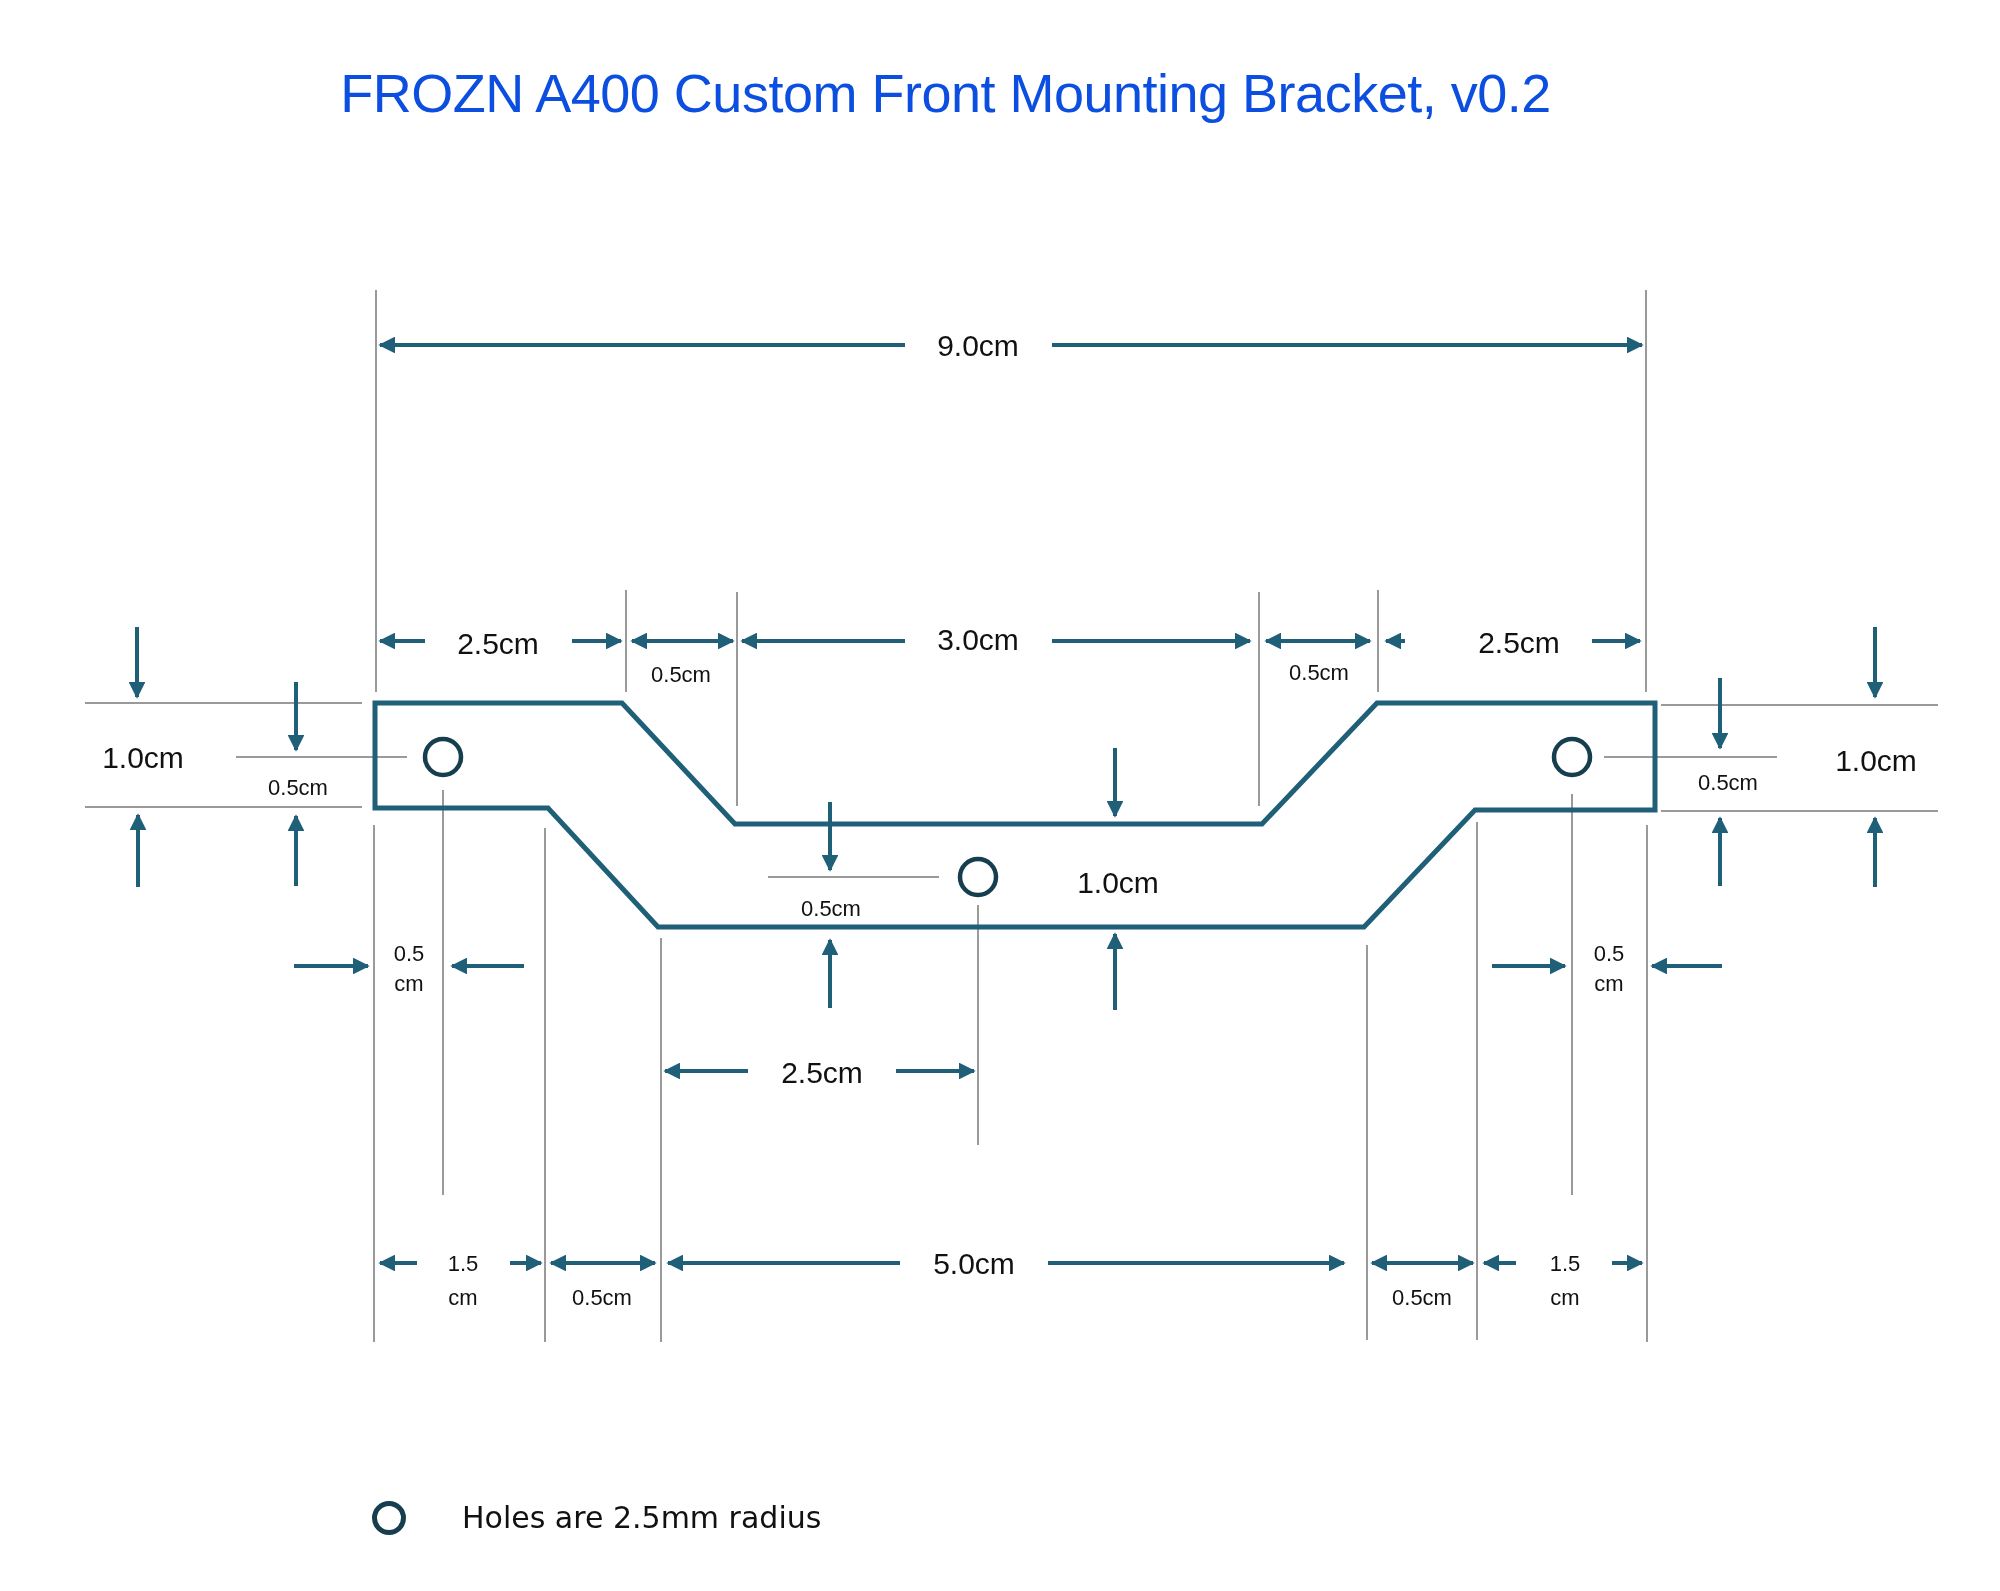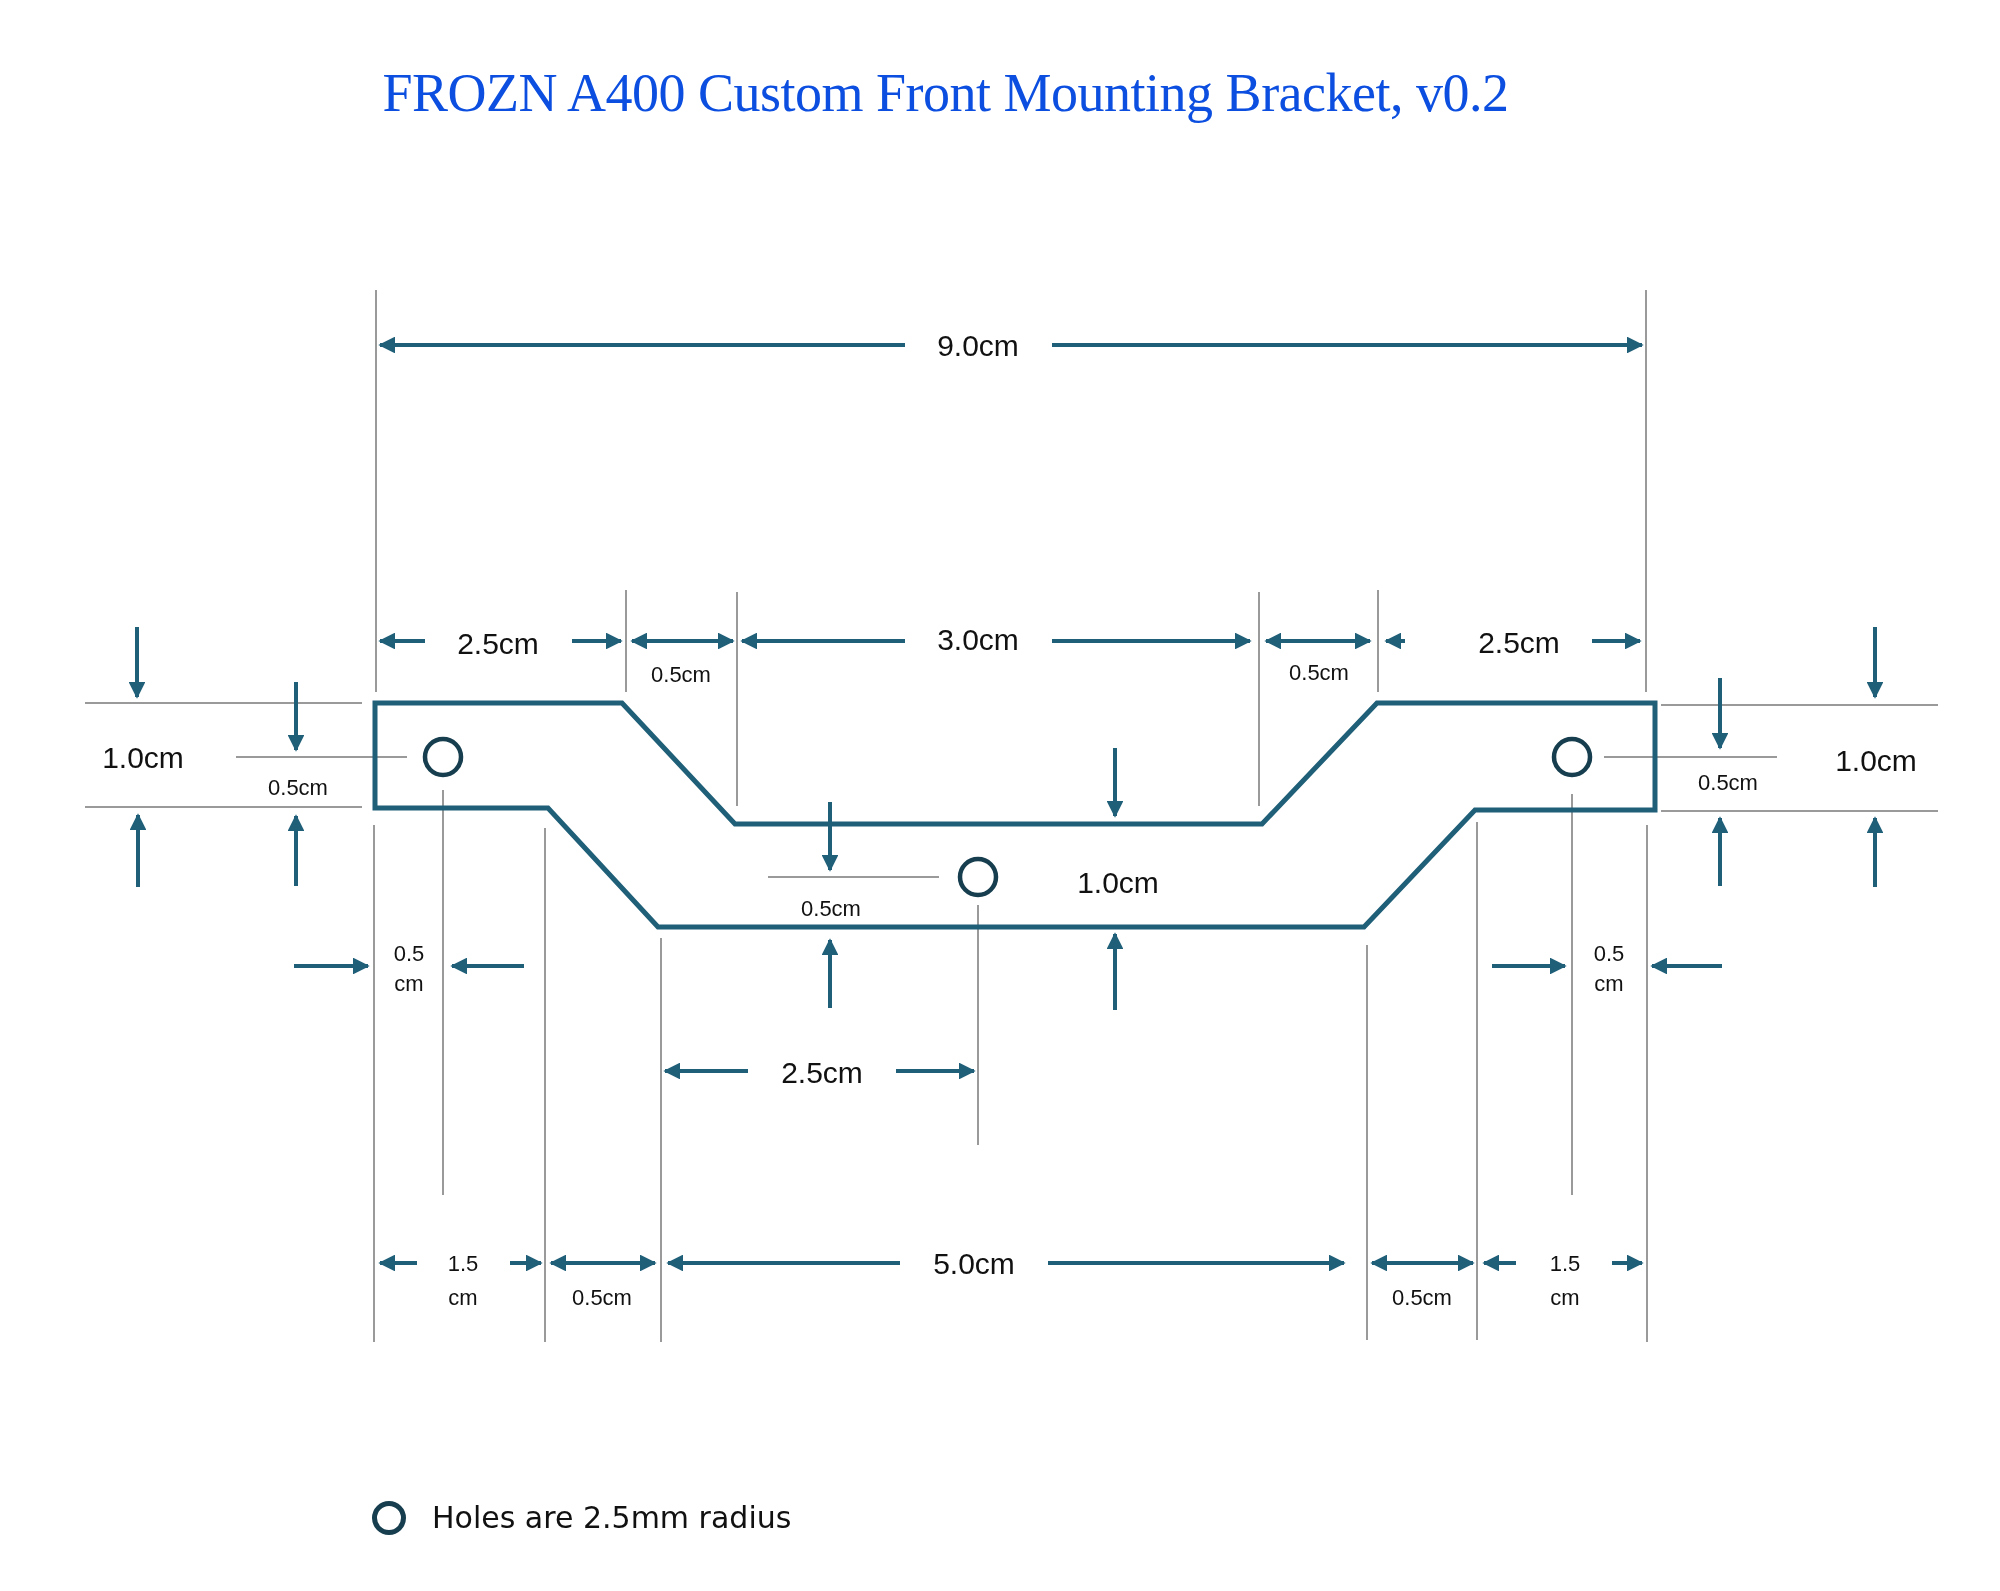--- a/index.html
+++ b/index.html
@@ -1,22 +1,22 @@
 <!DOCTYPE html>
 <html><head>
 <meta charset="utf-8">
 <style>
   html,body{margin:0;padding:0;background:#ffffff;}
   body{width:2000px;height:1591px;position:relative;overflow:hidden;font-family:"Liberation Sans",sans-serif;}
-  #title{position:absolute;left:0;top:62px;width:1891px;text-align:center;font-size:54px;color:#0c4fe0;font-family:Liberation Serif, serif;letter-spacing:-0.5px;}
+  #title{position:absolute;left:0;top:62px;width:1891px;text-align:center;font-size:54px;color:#0c4fe0;font-family:Liberation Sans, sans-serif;letter-spacing:-0.5px;}
   svg{position:absolute;left:0;top:0;}
   .lbl{font-family:"Liberation Sans",sans-serif;fill:#111;}
   .big{font-size:30px;}
   .small{font-size:22px;}
-  #legend{position:absolute;left:372px;top:1500px;display:flex;align-items:center;}
+  #legend{position:absolute;left:372px;top:1500px;display:flex;align-items:center;gap:30px;}
   #legend .ring{width:34px;height:34px;border:5px solid #163e4e;border-radius:50%;box-sizing:border-box;}
   #legend .txt{margin-left:26px;font-size:30px;color:#111;font-family:"DejaVu Sans",sans-serif;}
 </style>
 </head>
 <body>
 
 <div id="title">FROZN A400 Custom Front Mounting Bracket, v0.2</div>
 
 <svg width="2000" height="1591">
   <defs>

